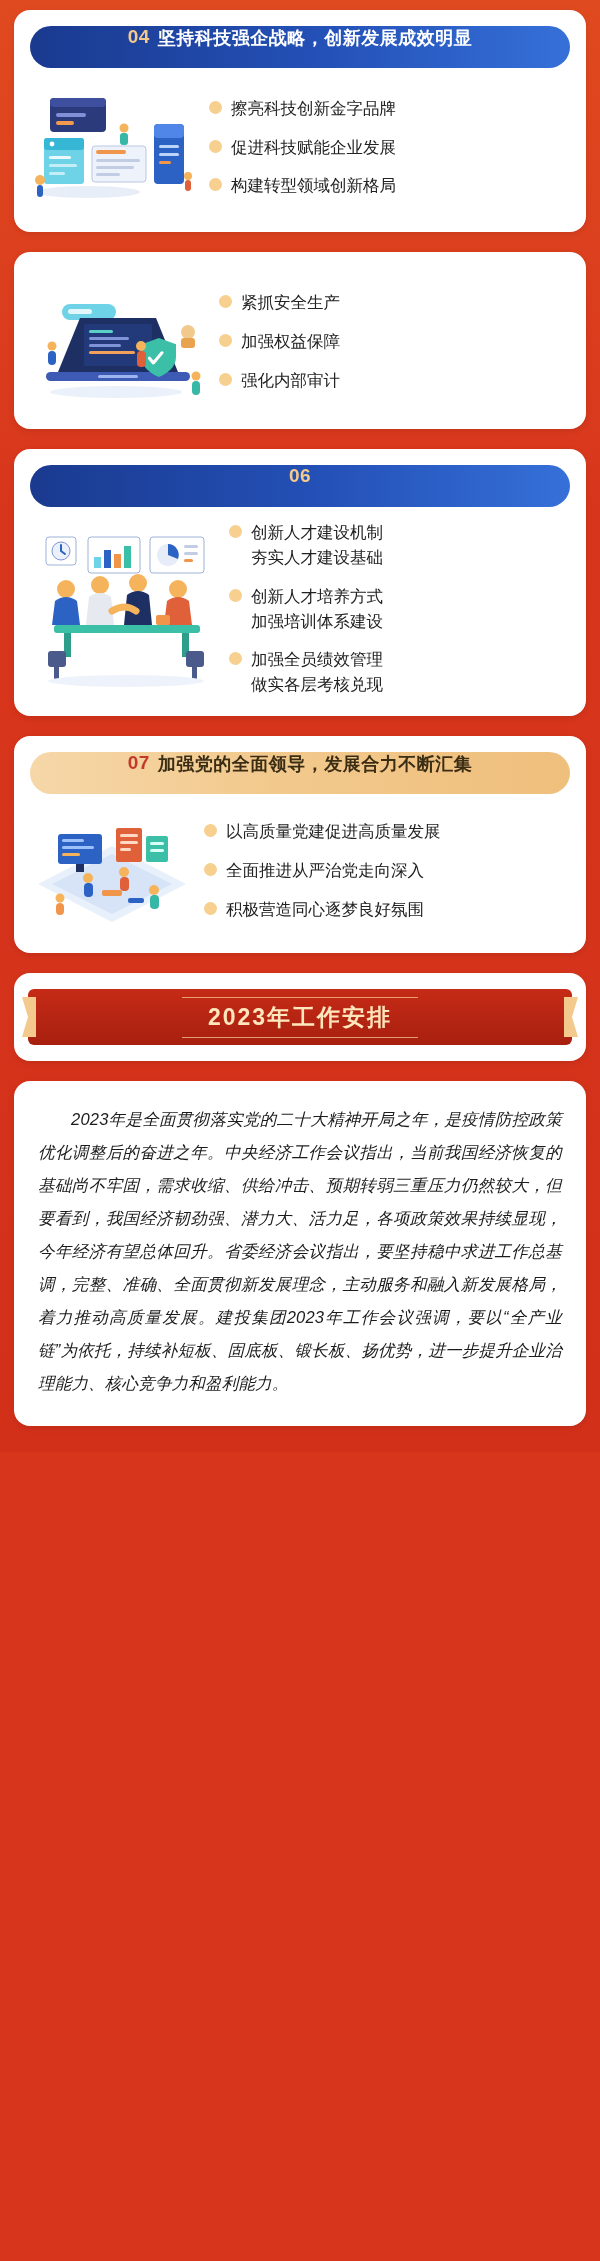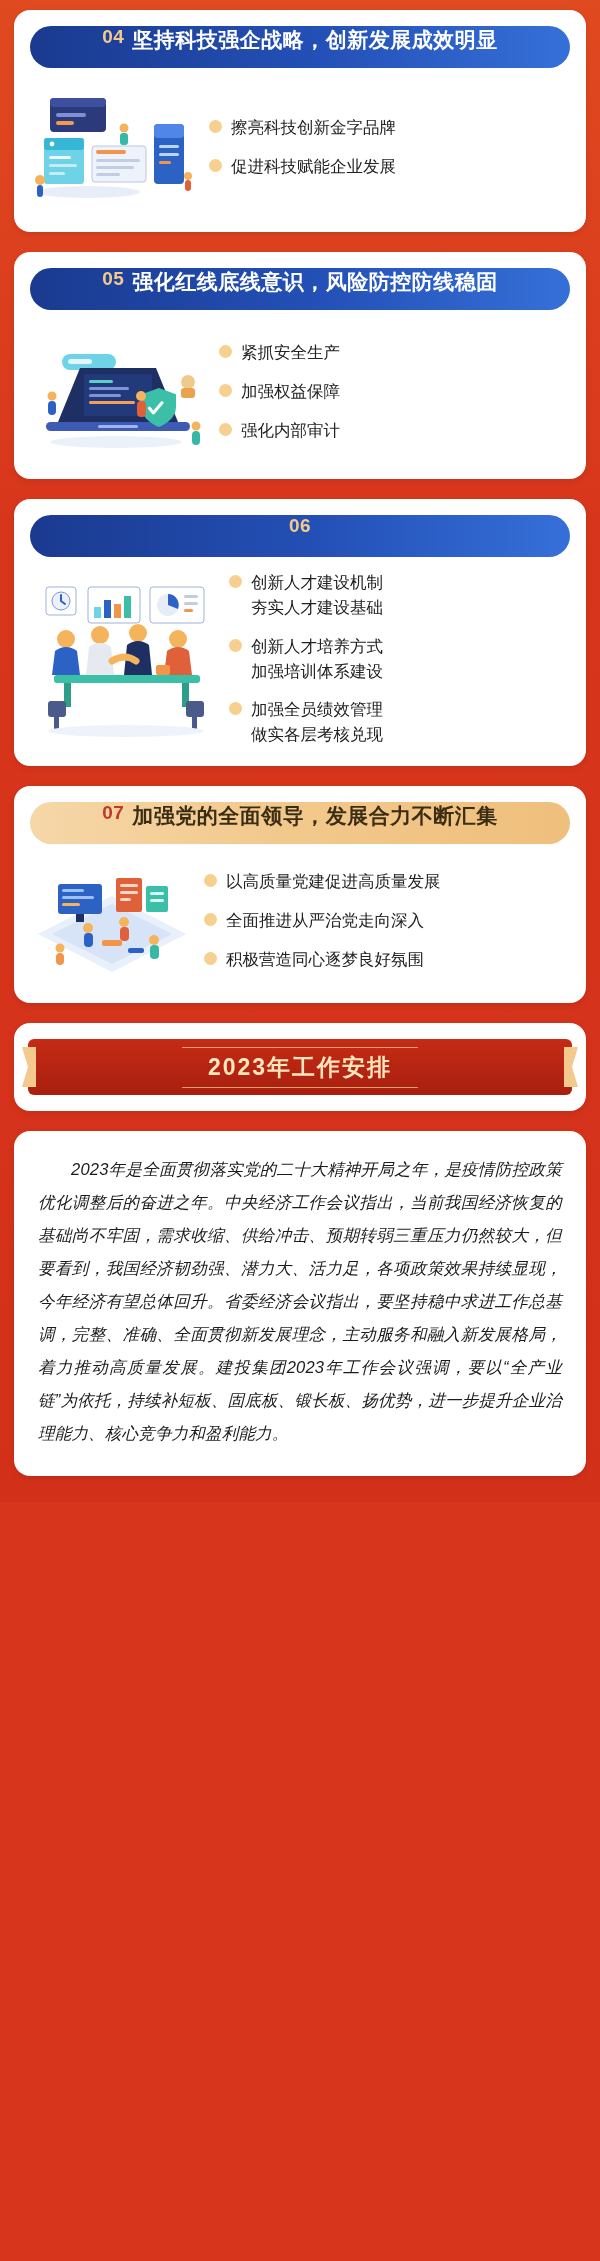--- a/index.html
+++ b/index.html
@@ -40,21 +40,21 @@
     background: linear-gradient(90deg,#f6d7a8 0%, #f2c98d 45%, #efbf7c 100%);
   }
   .sec-num {
     font-size: 19px;
     font-weight: bold;
     color: #f4c98c;
     letter-spacing: .5px;
   }
   .sec-head.orange .sec-num { color: #c0392b; }
   .sec-title {
-    font-size: 21px;
+    font-size: 18px;
     font-weight: bold;
     color: #ffffff;
     letter-spacing: .5px;
   }
   .sec-head.orange .sec-title { color: #3b2d14; }
 
   
   .card-body {
     display: flex;
     align-items: center;
@@ -193,29 +193,29 @@
       </div>
       <div class="bullets">
         <div class="bullet">
           <span class="dot"></span>
           <span class="btext">擦亮科技创新金字品牌</span>
         </div>
         <div class="bullet">
           <span class="dot"></span>
           <span class="btext">促进科技赋能企业发展</span>
         </div>
+        <div class="bullet">
+          <span class="dot"></span>
+          <span class="btext">构建转型领域创新格局</span>
+        </div>
       </div>
     </div>
   </div>
 
   <div class="card">
-    <div class="sec-head">
-      <span class="sec-num">05</span>
-      <span class="sec-title">强化红线底线意识，风险防控防线稳固</span>
-    </div>
     <div class="card-body">
       <div class="illus">
         <svg width="185" height="135" viewBox="0 0 185 135" xmlns="http://www.w3.org/2000/svg">
           <rect x="34" y="32" width="54" height="16" rx="8" fill="#6fd3e8"></rect>
           <rect x="40" y="37" width="24" height="5" rx="2.5" fill="#fff" opacity=".8"></rect>
           <path d="M30 100 L52 46 L128 46 L150 100 Z" fill="#1d2f63"></path>
           <rect x="56" y="52" width="68" height="42" rx="2" fill="#223a7a"></rect>
           <rect x="61" y="58" width="24" height="3" rx="1.5" fill="#5ad1c6"></rect>
           <rect x="61" y="65" width="40" height="3" rx="1.5" fill="#7f93d8"></rect>
           <rect x="61" y="72" width="32" height="3" rx="1.5" fill="#7f93d8"></rect>

